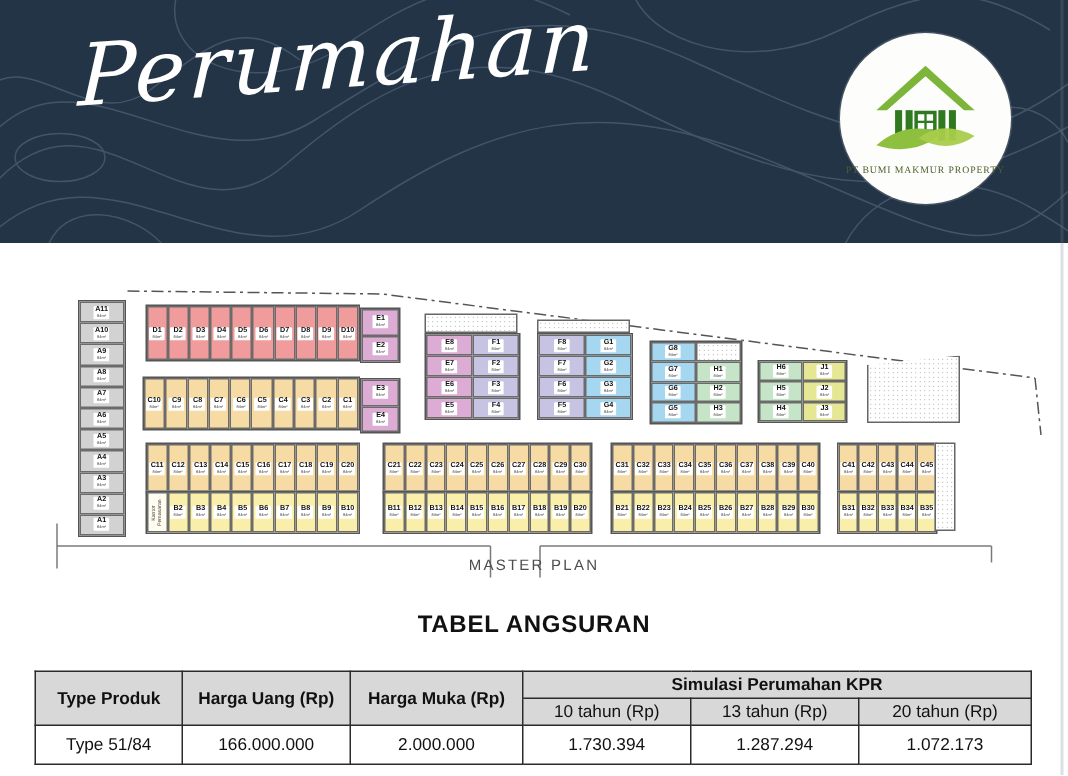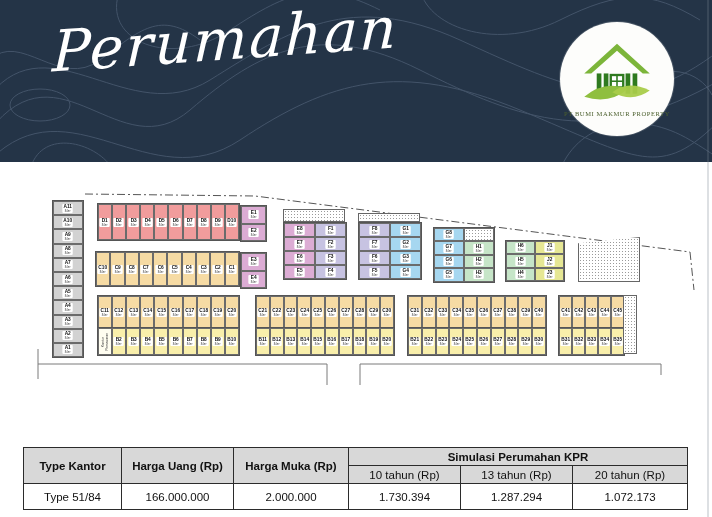--- a/index.html
+++ b/index.html
@@ -978,33 +978,35 @@
             <b>B35</b>
             <i>84m²</i>
           </span>
         </div>
       </div>
       <div class="hatch-rect" style="left: 253px; top: 21px; width: 62px; height: 13px;"></div>
       <div class="hatch-rect" style="left: 328px; top: 25px; width: 62px; height: 9px;"></div>
       <div class="hatch-rect hatch-slope" style="left: 548px; top: 49px; width: 62px; height: 45px;"></div>
       <div class="hatch-rect" style="left: 593px; top: 107px; width: 14px; height: 59px;"></div>
     </div>
+  <div class="plan-caption">MASTER PLAN</div>
 
+  <div class="table-title">TABEL ANGSURAN</div>
   <table class="angsuran">
     <colgroup>
       <col class="w-type">
         <col class="w-price">
         <col class="w-dp">
       <col class="w-y10">
         <col class="w-y15">
         <col class="w-y20">
     </colgroup>
     <thead>
       <tr>
-        <th rowspan="2">Type Kantor</th>
+        <th rowspan="2">Type Produk</th>
         <th rowspan="2">Harga Uang (Rp)</th>
         <th rowspan="2">Harga Muka (Rp)</th>
         <th colspan="3">Simulasi Perumahan KPR</th>
       </tr>
       <tr>
         <th class="sub">10 tahun (Rp)</th>
         <th class="sub">13 tahun (Rp)</th>
         <th class="sub">20 tahun (Rp)</th>
       </tr>
     </thead>

